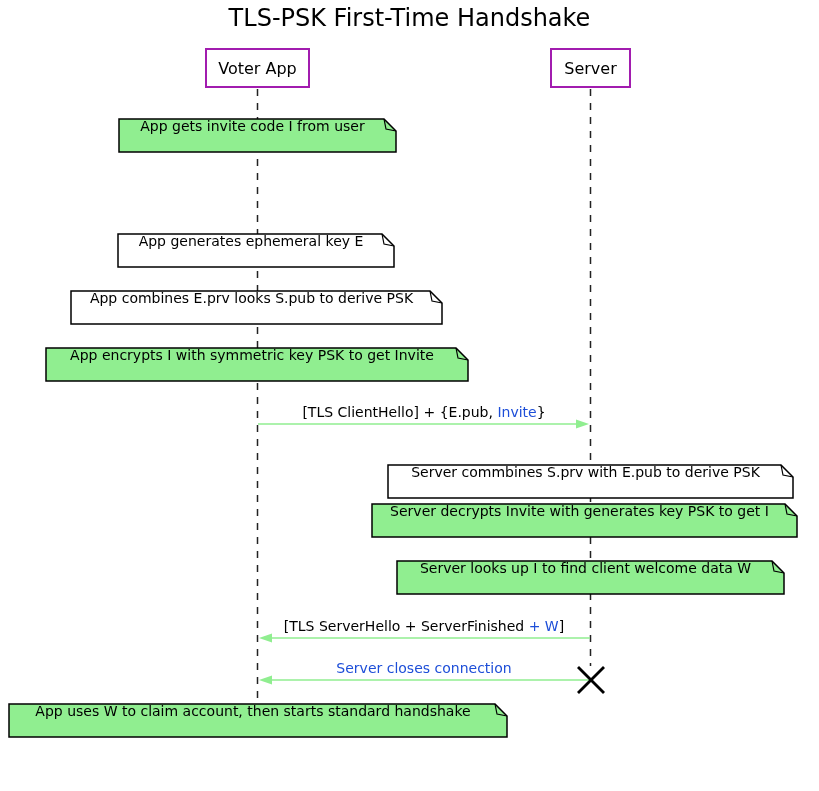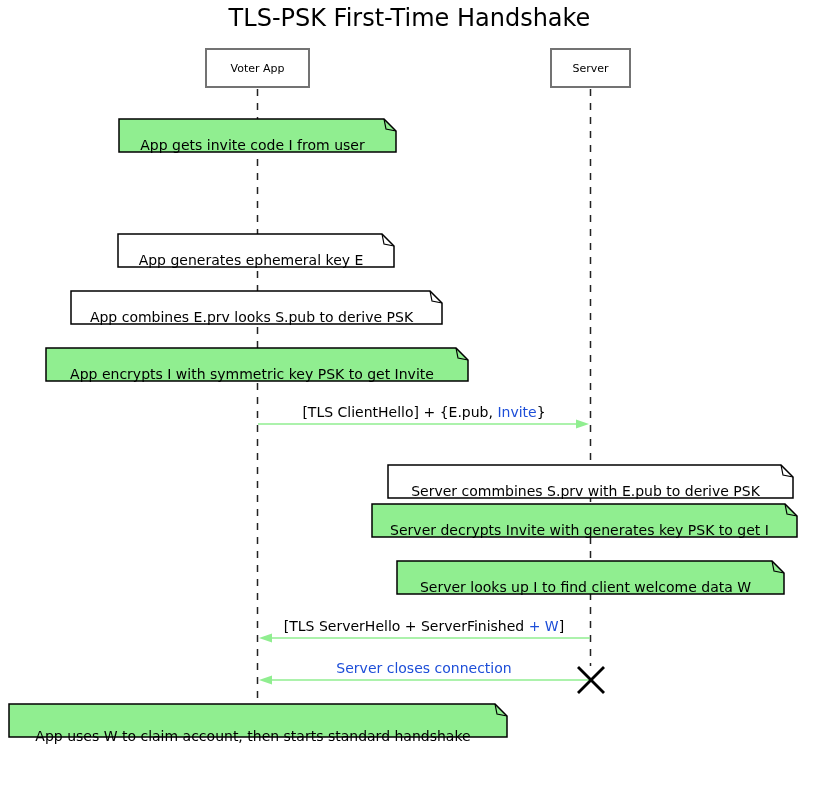--- a/index.html
+++ b/index.html
@@ -7,25 +7,25 @@
     position:relative;width:819px;height:791px;background:#ffffff;
     font-family:"DejaVu Sans", sans-serif;color:#000;overflow:hidden;
   }
   .lines{position:absolute;left:0;top:0;z-index:0;}
   .title{
     position:absolute;left:0;top:4px;width:819px;text-align:center;
     font-size:24px;color:#000;
   }
   .participant{
     position:absolute;box-sizing:border-box;background:#ffffff;
-    border:2px solid #737373;display:flex;align-items:center;justify-content:center;
-    font-size:11px;z-index:2;
+    border:2px solid #a21caf;display:flex;align-items:center;justify-content:center;
+    font-size:16px;z-index:2;
   }
   .note{
-    position:absolute;box-sizing:border-box;display:flex;align-items:flex-end;
+    position:absolute;box-sizing:border-box;display:flex;align-items:flex-start;
     justify-content:center;font-size:14px;z-index:2;
   }
   .note svg{position:absolute;left:0;top:0;}
   .note polygon{fill:#ffffff;stroke:#000;stroke-width:1.5;}
   .note.green polygon{fill:#90EE90;}
   .note polyline{fill:none;stroke:#000;stroke-width:1.2;}
   .note span{position:relative;z-index:1;padding-right:10px;white-space:nowrap;}
   .msg{
     position:absolute;left:257px;width:334px;text-align:center;font-size:14px;
     z-index:1;white-space:nowrap;

